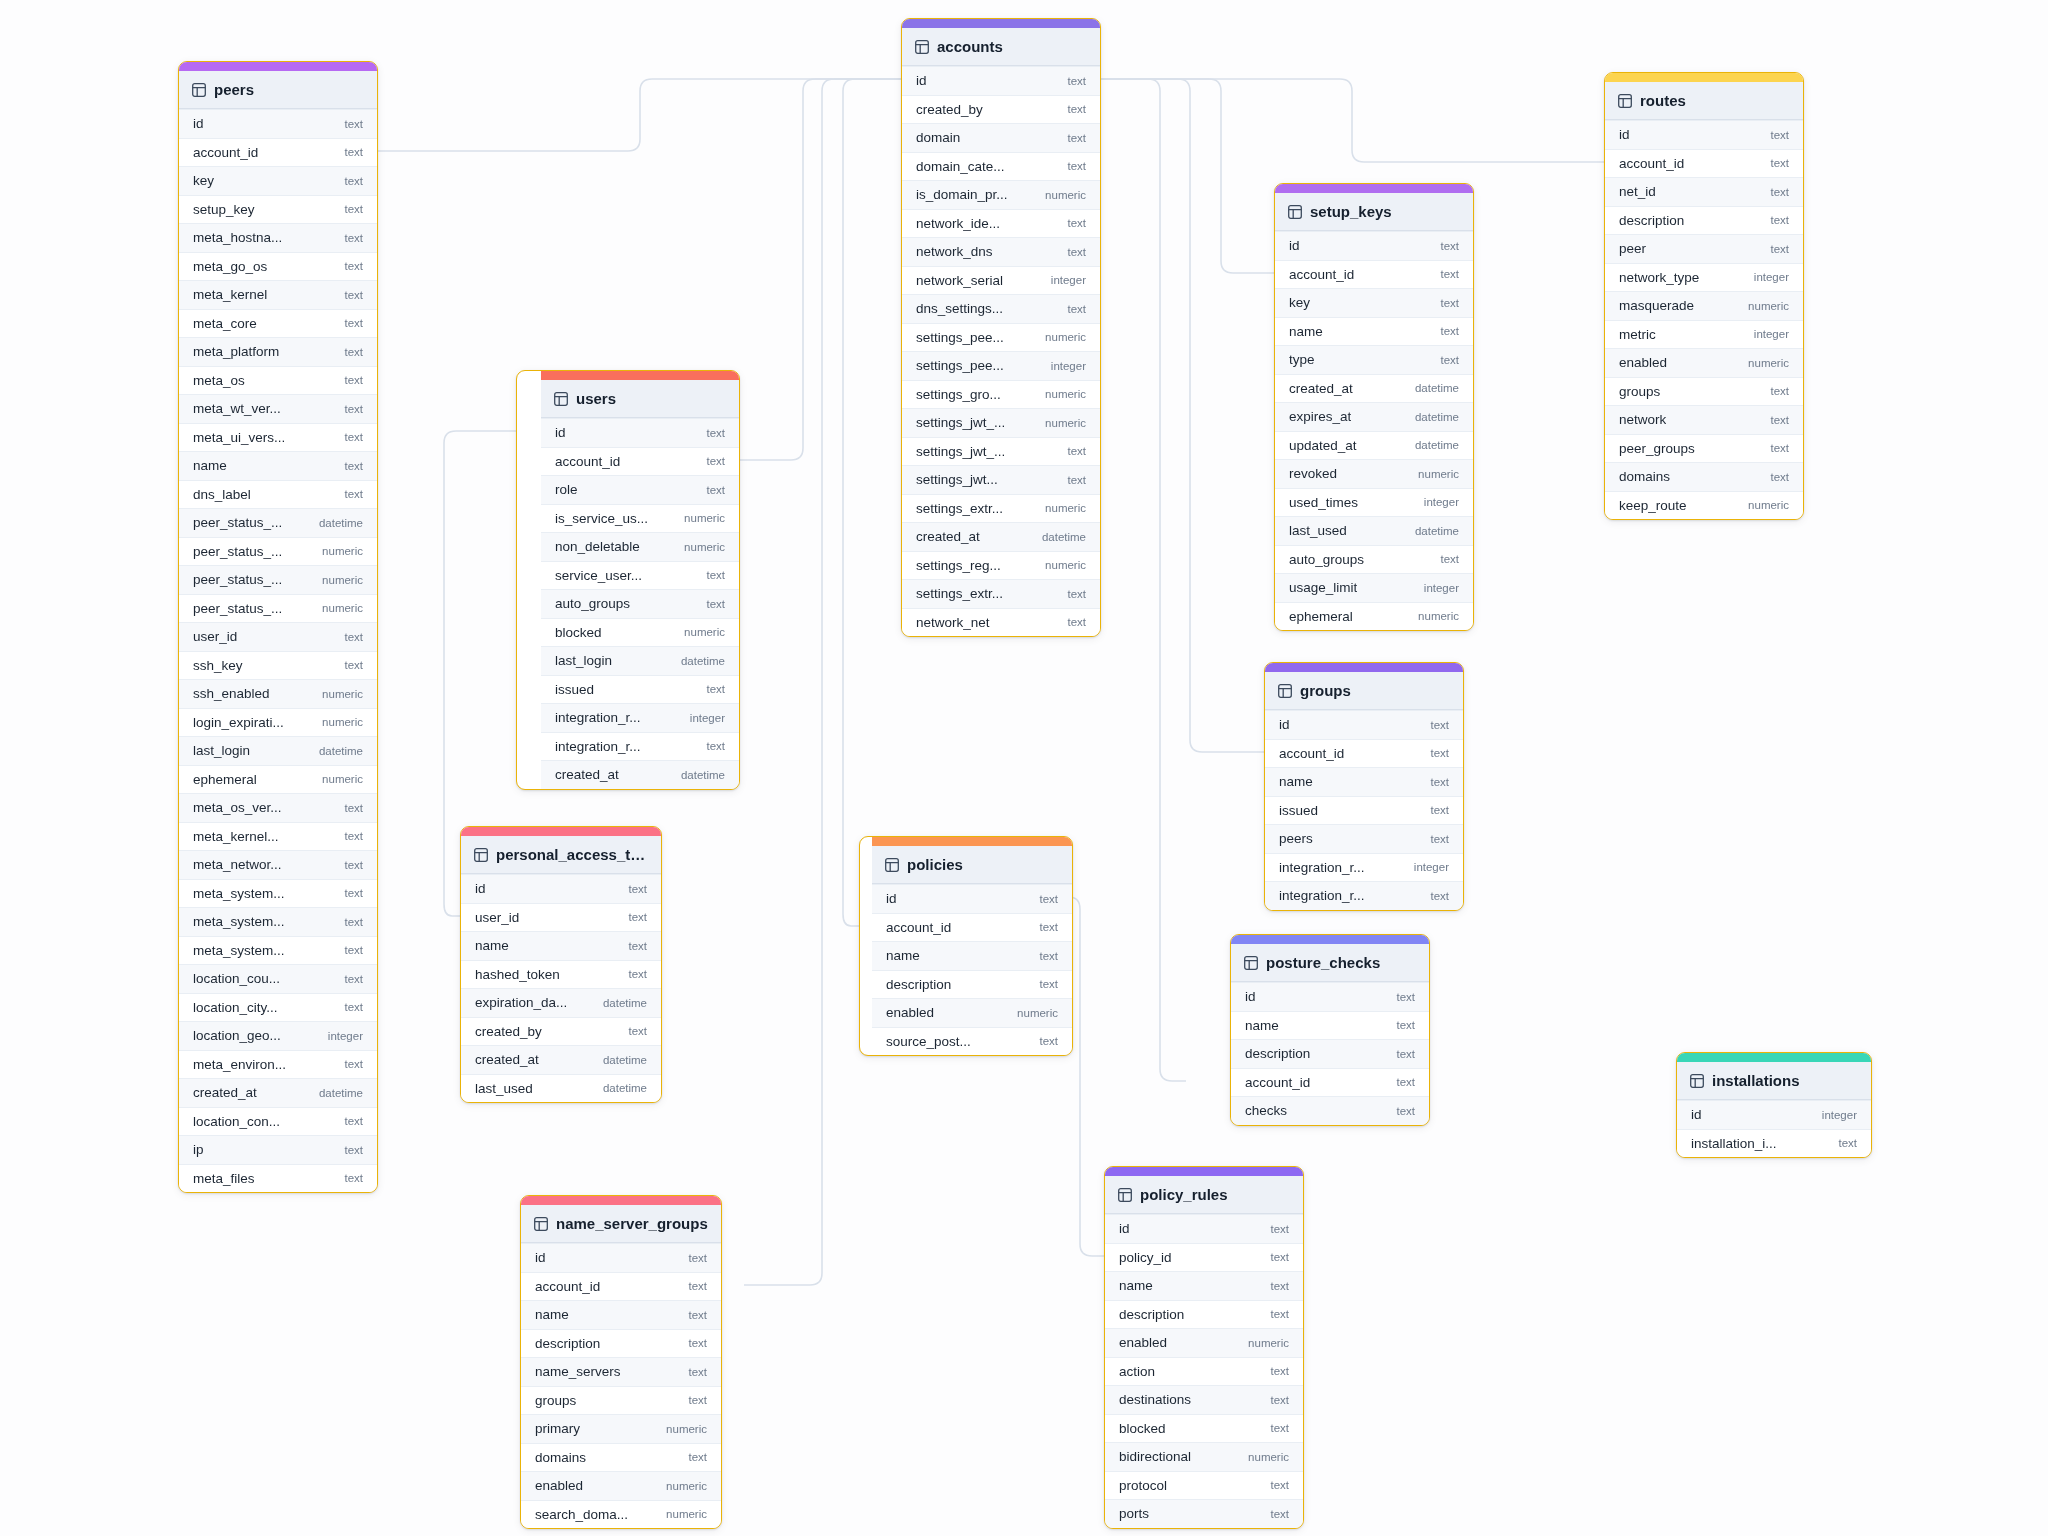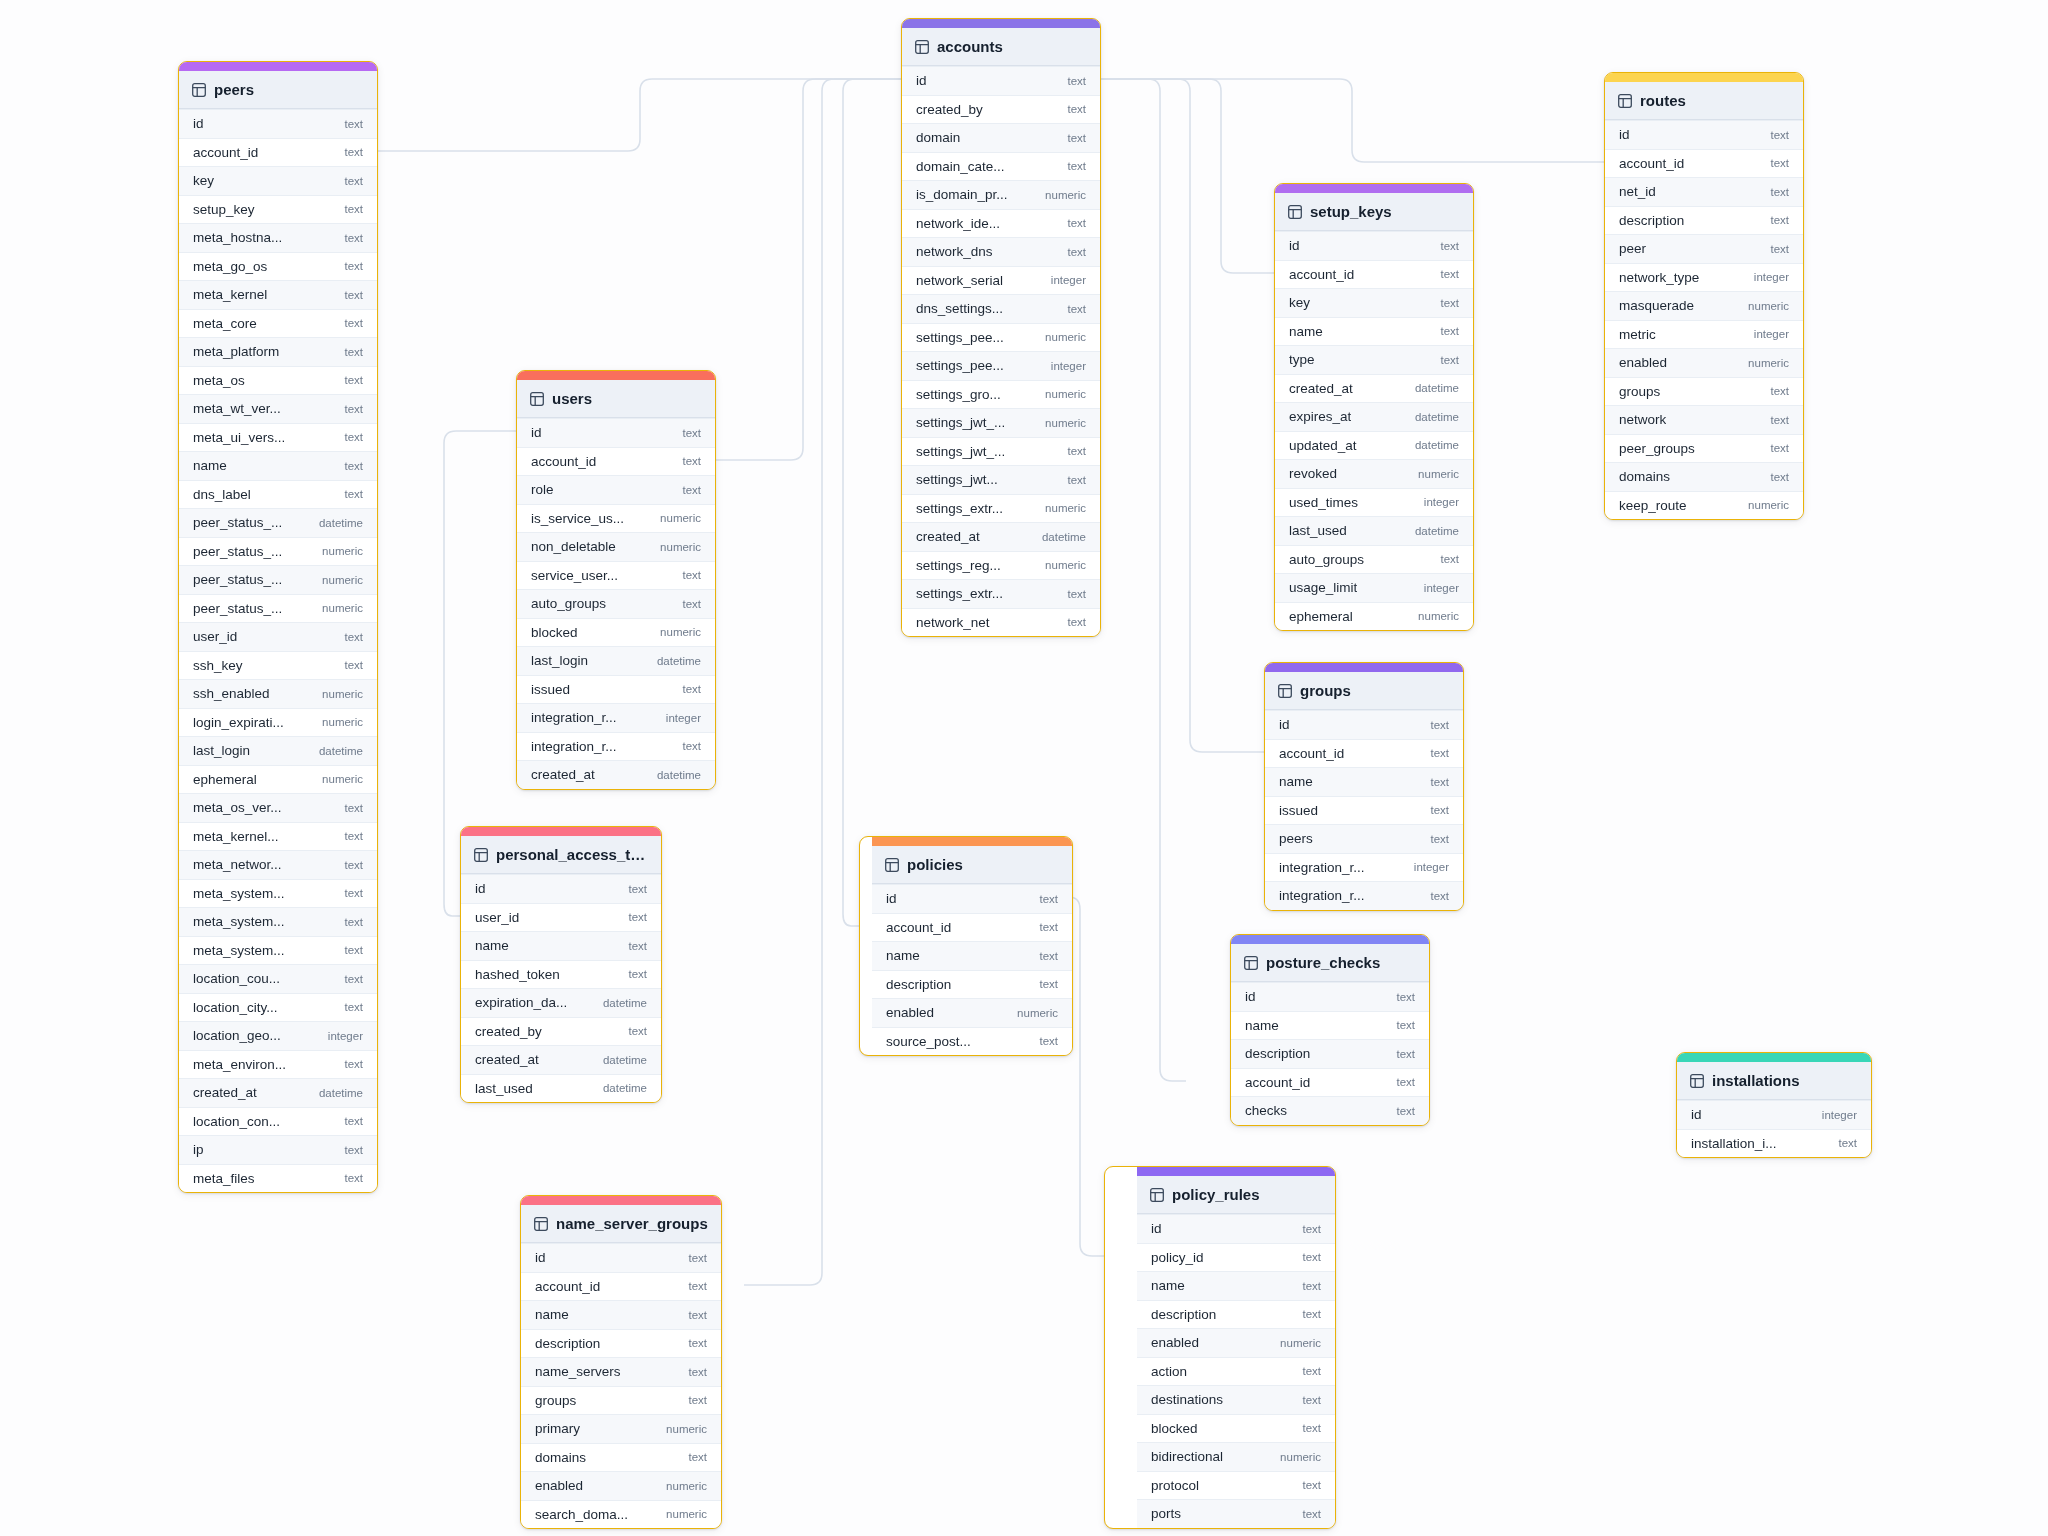--- a/index.html
+++ b/index.html
@@ -314,21 +314,21 @@
       </div>
       <div class="field-row odd">
         <span class="field-name">settings_extr...</span>
         <span class="field-type">text</span>
       </div>
       <div class="field-row even">
         <span class="field-name">network_net</span>
         <span class="field-type">text</span>
       </div>
     </div>
-    <div class="table-card" style="left: 516px; top: 370px; width: 198px;">
+    <div class="table-card" style="left: 516px; top: 370px; width: 198px; padding-left: 24px;">
       <div class="accent-strip" style="background: rgb(249, 111, 93);"></div>
       <div class="table-header">
         <span class="table-icon">
           <svg width="14" height="14" viewBox="0 0 14 14">
             <rect x="0.7" y="0.7" width="12.6" height="12.6" rx="2" fill="none" stroke="#3c4a5d" stroke-width="1.3"></rect>
             <line x1="0.7" y1="4.6" x2="13.3" y2="4.6" stroke="#3c4a5d" stroke-width="1.3"></line>
             <line x1="5.2" y1="4.6" x2="5.2" y2="13.3" stroke="#3c4a5d" stroke-width="1.3"></line>
           </svg>
         </span>
         <span class="table-title">users</span>
@@ -726,21 +726,21 @@
       </div>
       <div class="field-row odd">
         <span class="field-name">enabled</span>
         <span class="field-type">numeric</span>
       </div>
       <div class="field-row even">
         <span class="field-name">search_doma...</span>
         <span class="field-type">numeric</span>
       </div>
     </div>
-    <div class="table-card" style="left: 1104px; top: 1166px; width: 198px; padding-left: 32px;">
+    <div class="table-card" style="left: 1104px; top: 1166px; width: 198px;">
       <div class="accent-strip" style="background: rgb(141, 104, 242);"></div>
       <div class="table-header">
         <span class="table-icon">
           <svg width="14" height="14" viewBox="0 0 14 14">
             <rect x="0.7" y="0.7" width="12.6" height="12.6" rx="2" fill="none" stroke="#3c4a5d" stroke-width="1.3"></rect>
             <line x1="0.7" y1="4.6" x2="13.3" y2="4.6" stroke="#3c4a5d" stroke-width="1.3"></line>
             <line x1="5.2" y1="4.6" x2="5.2" y2="13.3" stroke="#3c4a5d" stroke-width="1.3"></line>
           </svg>
         </span>
         <span class="table-title">policy_rules</span>

